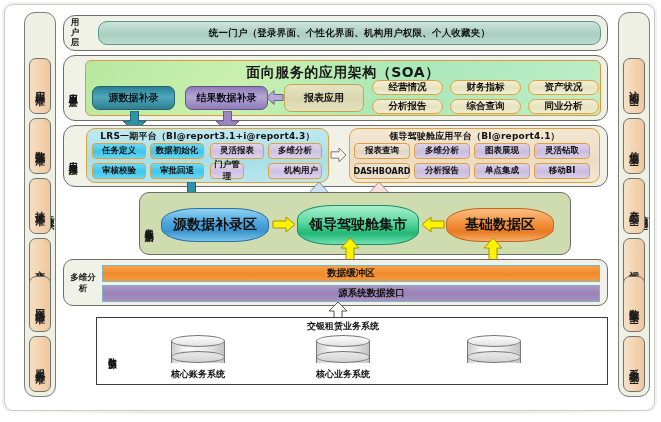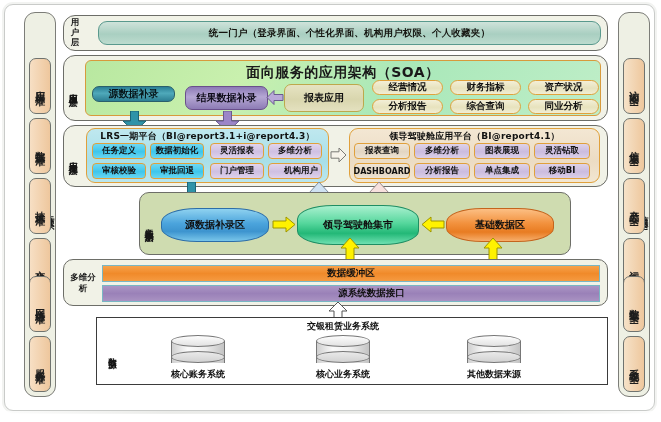--- a/index.html
+++ b/index.html
@@ -120,21 +120,21 @@
 
   
   .topic-band{
     position:absolute;box-sizing:border-box;
     border:1.3px solid #6d6e68;border-radius:10px;
     background:#cfdcb0;
   }
   .cyl{
     position:absolute;box-sizing:border-box;
     display:flex;align-items:center;justify-content:center;
-    font-size:10px;font-weight:bold;color:#101010;
+    font-size:14px;font-weight:bold;color:#101010;
     border-radius:36px/14px;text-align:center;
   }
   .cyl.blue{
     border:1.1px solid #2d6ea8;
     background:linear-gradient(to bottom,#8fd2f0,#4ba4dc 45%,#3d94cf 70%,#79c6ea);
   }
   .cyl.green{
     border:1.1px solid #1f8e63;
     background:linear-gradient(to bottom,#a9f0cf,#56d79d 45%,#23b877 72%,#6fe0b1);
   }
@@ -261,21 +261,21 @@
 
   <div class="band" style="left:63px;top:55px;width:545px;height:66px;"></div>
   <div class="band-label" style="left:67px;top:64px;width:12px;height:50px;">
     <span>应用服务层</span>
   </div>
 
   <div class="soa-box" style="left:85px;top:60px;width:516px;height:56px;">
     <div class="soa-title">面向服务的应用架构（SOA）</div>
   </div>
 
-  <div class="sbox teal" style="left:92px;top:86px;width:83px;height:16px;">
+  <div class="sbox teal" style="left:92px;top:86px;width:83px;height:24px;">
     <span>源数据补录</span>
   </div>
   <div class="sbox violet" style="left:185px;top:86px;width:83px;height:24px;">
     <span>结果数据补录</span>
   </div>
 
   <div class="arw" style="left:266px;top:88px;">
     <svg width="18" height="19" viewBox="0 0 18 19">
       <polygon points="1,9.5 8,2.5 8,6.5 17,6.5 17,12.5 8,12.5 8,16.5" fill="#b9a9d8" stroke="#6a5a90" stroke-width="1"></polygon>
     </svg>
@@ -333,21 +333,21 @@
     </div>
   <div class="cell lav" style="left:268px;top:143px;width:54px;height:16px;">
       <span>多维分析</span>
     </div>
   <div class="cell cyan" style="left:92px;top:163px;width:54px;height:16px;">
       <span>审核校验</span>
     </div>
   <div class="cell cyan" style="left:150px;top:163px;width:54px;height:16px;">
       <span>审批回退</span>
     </div>
-  <div class="cell lav" style="left:210px;top:163px;width:54px;height:16px;">
+  <div class="cell lav" style="left:210px;top:163px;width:34px;height:16px;">
       <span>门户管理</span>
     </div>
   <div class="cell lav" style="left:268px;top:163px;width:54px;height:16px;padding-left:12px;">
       <span>机构用户</span>
     </div>
 
   <div class="arw" style="left:330px;top:146px;">
     <svg width="17" height="18" viewBox="0 0 17 18">
       <polygon points="16,9 9,2 9,5.8 1,5.8 1,12.2 9,12.2 9,16" fill="#f6f3ea" stroke="#7b7b76" stroke-width="1"></polygon>
     </svg>
@@ -475,16 +475,13 @@
   </div>
   <div class="db-cap" style="left:283px;top:368px;">
     <span>核心业务系统</span>
   </div>
 
   <div class="db" style="left:467px;top:335px;">
     <div class="body"></div>
       <div class="bot"></div>
       <div class="top"></div>
   </div>
-  <div class="db-cap" style="left:434px;top:368px;">
-    <span>其他数据来源</span>
-  </div>
 </div>
 
 </body></html>

